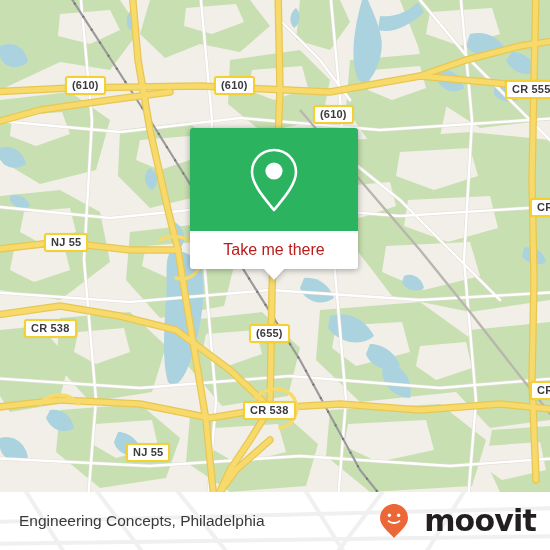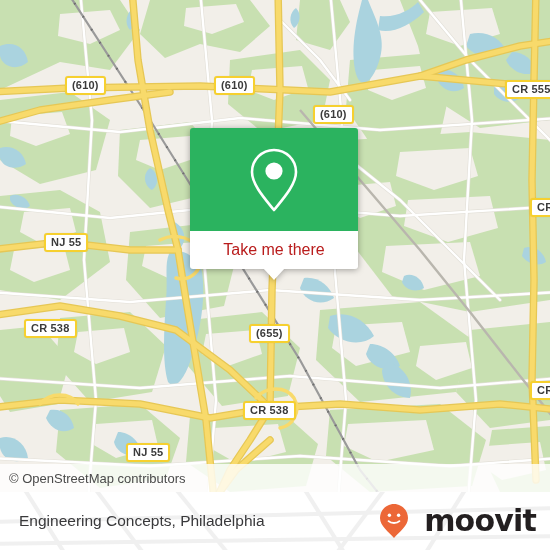--- a/index.html
+++ b/index.html
@@ -343,23 +343,20 @@
           <path d="M26 3 C13.8 3 4 12.8 4 25 C4 38 18 53 26 63 C34 53 48 38 48 25 C48 12.8 38.2 3 26 3 Z" fill="none" stroke="#ffffff" stroke-width="2.6" stroke-linejoin="round"></path>
           <circle cx="26" cy="24" r="8.6" fill="#ffffff"></circle>
         </svg>
       </div>
       <div id="popup-foot">
         <span id="popup-foot-label">Take me there</span>
         <div id="popup-tail"></div>
       </div>
     </div>
 
-    <div id="attribution">
-      <span id="attribution-text">© OpenStreetMap contributors</span>
-    </div>
   </div>
 
   <div id="footer">
     <svg id="footer-bg" viewBox="0 0 550 58" xmlns="http://www.w3.org/2000/svg">
       <rect x="0" y="0" width="550" height="58" fill="#ffffff"></rect>
       <g stroke="#f0f0f0" stroke-width="4" fill="none">
         <path d="M20,-10 L70,70"></path>
         <path d="M90,-10 L150,70"></path>
         <path d="M170,-10 L235,70"></path>
         <path d="M300,-10 L350,70"></path>

